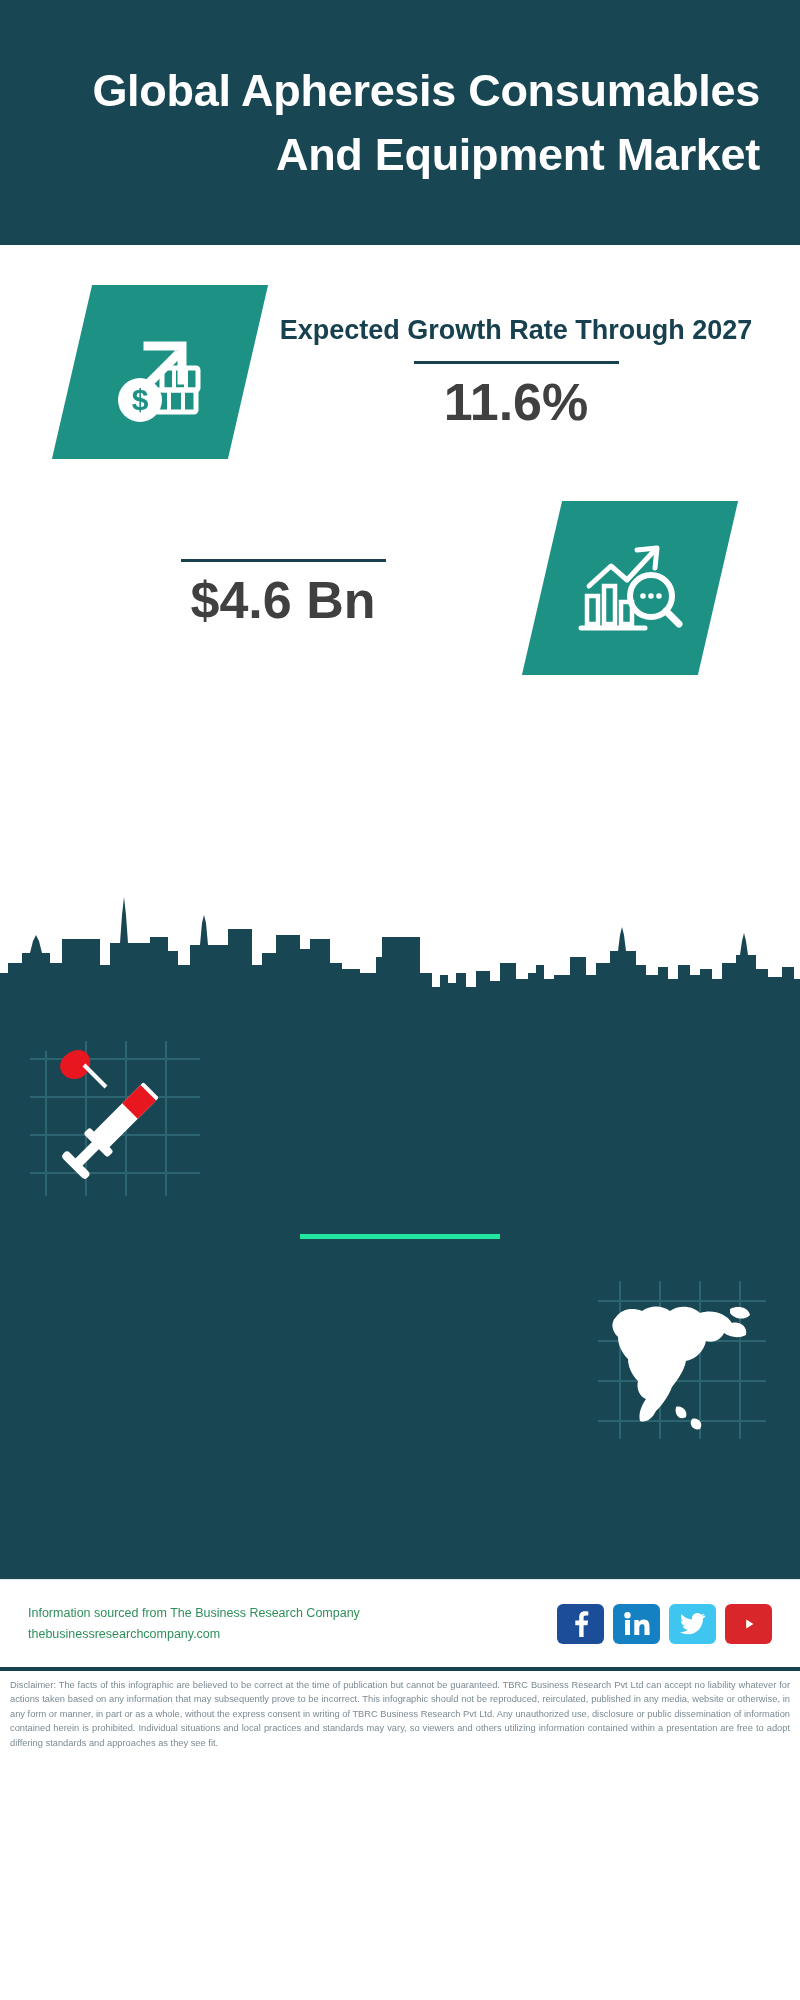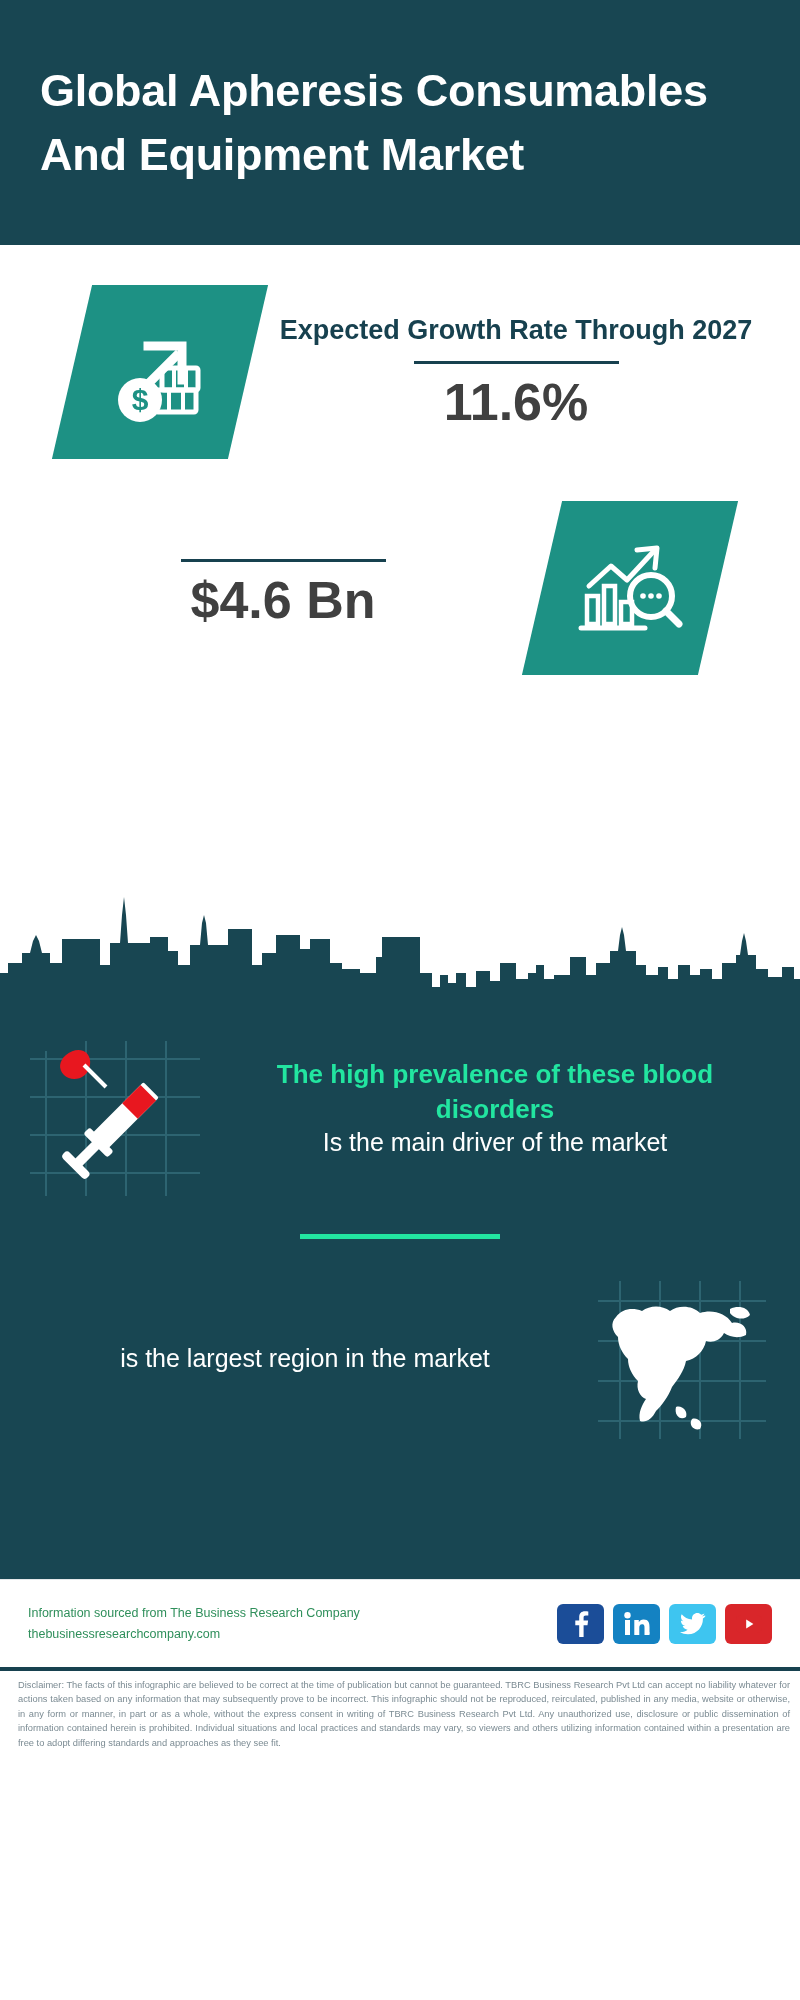--- a/index.html
+++ b/index.html
@@ -16,21 +16,21 @@
     background:#184652;
     height:245px;
     display:flex; align-items:center; justify-content:center;
     padding:0 40px;
   }
   .header h1 {
     color:#ffffff;
     font-size:45px;
     line-height:1.42;
     font-weight:bold;
-    text-align:left;
+    text-align:right;
     letter-spacing:-0.3px;
   }
 
   
   .white-zone {
     background:#ffffff;
     position:relative;
     height:640px;
   }
 
@@ -147,21 +147,20 @@
   
   .disclaimer-rule { height:4px; background:#17414f; }
   .disclaimer {
     background:#ffffff;
     padding:7px 10px 0 10px;
     color:#7b8b93;
     font-size:9.3px;
     line-height:1.55;
     text-align:justify;
     font-family:"Liberation Sans", sans-serif;
-    margin-left:8px;
   }
 </style>
 </head>
 <body>
 
 <div class="header">
   <h1>Global Apheresis Consumables And Equipment Market</h1>
 </div>
 
 <div class="white-zone">
@@ -257,31 +256,26 @@
 
         <g transform="rotate(45 95 95)">
           <rect x="84" y="58" width="22" height="76" fill="#ffffff" rx="2"></rect>
           <rect x="84" y="62" width="22" height="26" fill="#e8171f"></rect>
           <rect x="78" y="128" width="34" height="9" fill="#ffffff" rx="3"></rect>
           <rect x="90" y="136" width="10" height="26" fill="#ffffff"></rect>
           <rect x="78" y="160" width="34" height="9" fill="#ffffff" rx="4"></rect>
         </g>
       </svg>
     </div>
-    <div class="copy">
-      <span class="hl">The high prevalence of these blood disorders</span>
-      <span class="sub">Is the main driver of the market</span>
-    </div>
   </div>
 
   <div class="green-divider"></div>
 
   <div class="insight">
     <div class="copy">
-      <span class="sub">is the largest region in the market</span>
     </div>
     <div class="art">
       <svg width="190" height="175" viewBox="0 0 190 175" aria-hidden="true">
         <g stroke="#2f6673" stroke-width="2" opacity="0.95">
           <line x1="40" y1="10" x2="40" y2="168"></line>
           <line x1="80" y1="10" x2="80" y2="168"></line>
           <line x1="120" y1="10" x2="120" y2="168"></line>
           <line x1="160" y1="10" x2="160" y2="168"></line>
           <line x1="18" y1="30" x2="186" y2="30"></line>
           <line x1="18" y1="70" x2="186" y2="70"></line>

